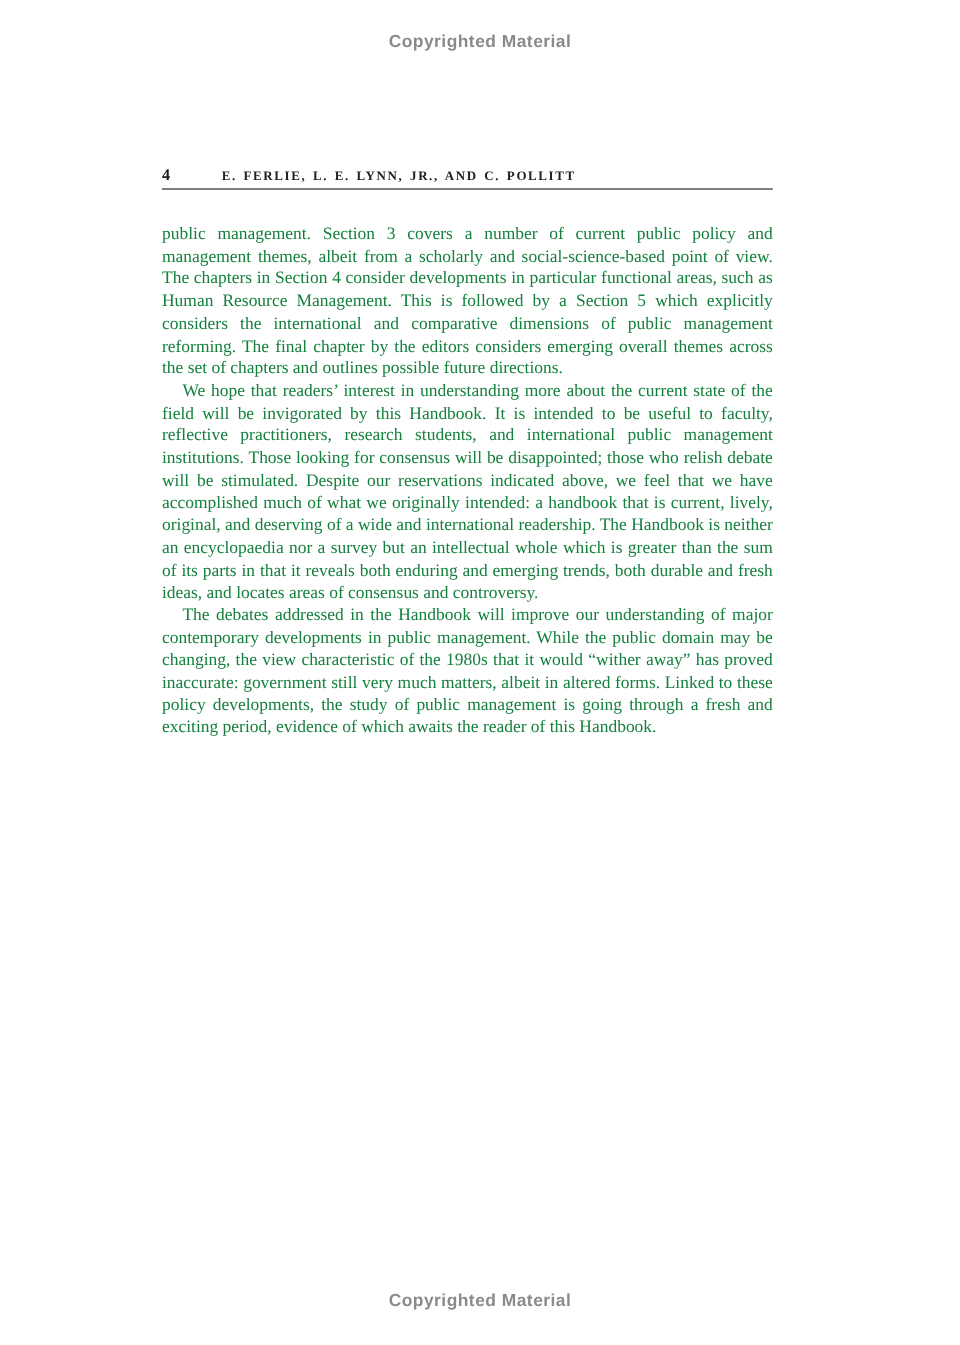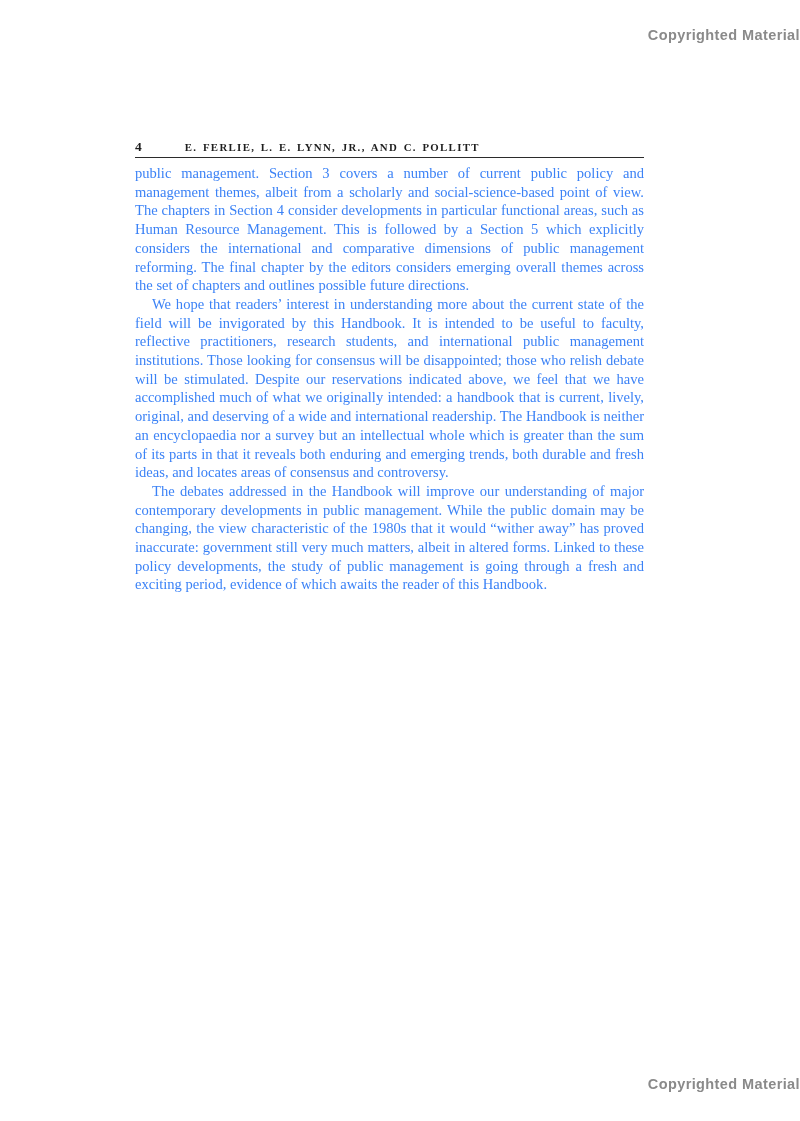--- a/index.html
+++ b/index.html
@@ -13,21 +13,21 @@
     position: relative;
     font-family: "Liberation Serif", serif;
     overflow: hidden;
   }
 
   
   .notice {
     position: absolute;
     left: 0;
     width: 800px;
-    text-align: right;
+    text-align: center;
     font-family: "Liberation Sans", sans-serif;
     font-weight: bold;
     font-size: 14.5px;
     color: #8a8a8a;
     letter-spacing: 0.4px;
   }
   .notice-top { top: 27px; }
   .notice-bottom { top: 1076px; }
 
   
@@ -60,26 +60,26 @@
     top: 157px;
     width: 509px;
     height: 0;
     border-top: 1.5px solid #2b2b2b;
   }
 
   
   .body-text {
     position: absolute;
     left: 135px;
-    top: 164px;
+    top: 186px;
     width: 509px;
     font-size: 14.55px;
     line-height: 18.7px;
     text-align: justify;
-    color: #3b82f6;
+    color: #15803d;
     hyphens: manual;
     -webkit-hyphens: manual;
   }
   .body-text p { margin: 0; }
   .body-text p.indented { text-indent: 17px; }
 </style>
 </head>
 <body>
 
 <div class="notice notice-top">Copyrighted Material</div>

